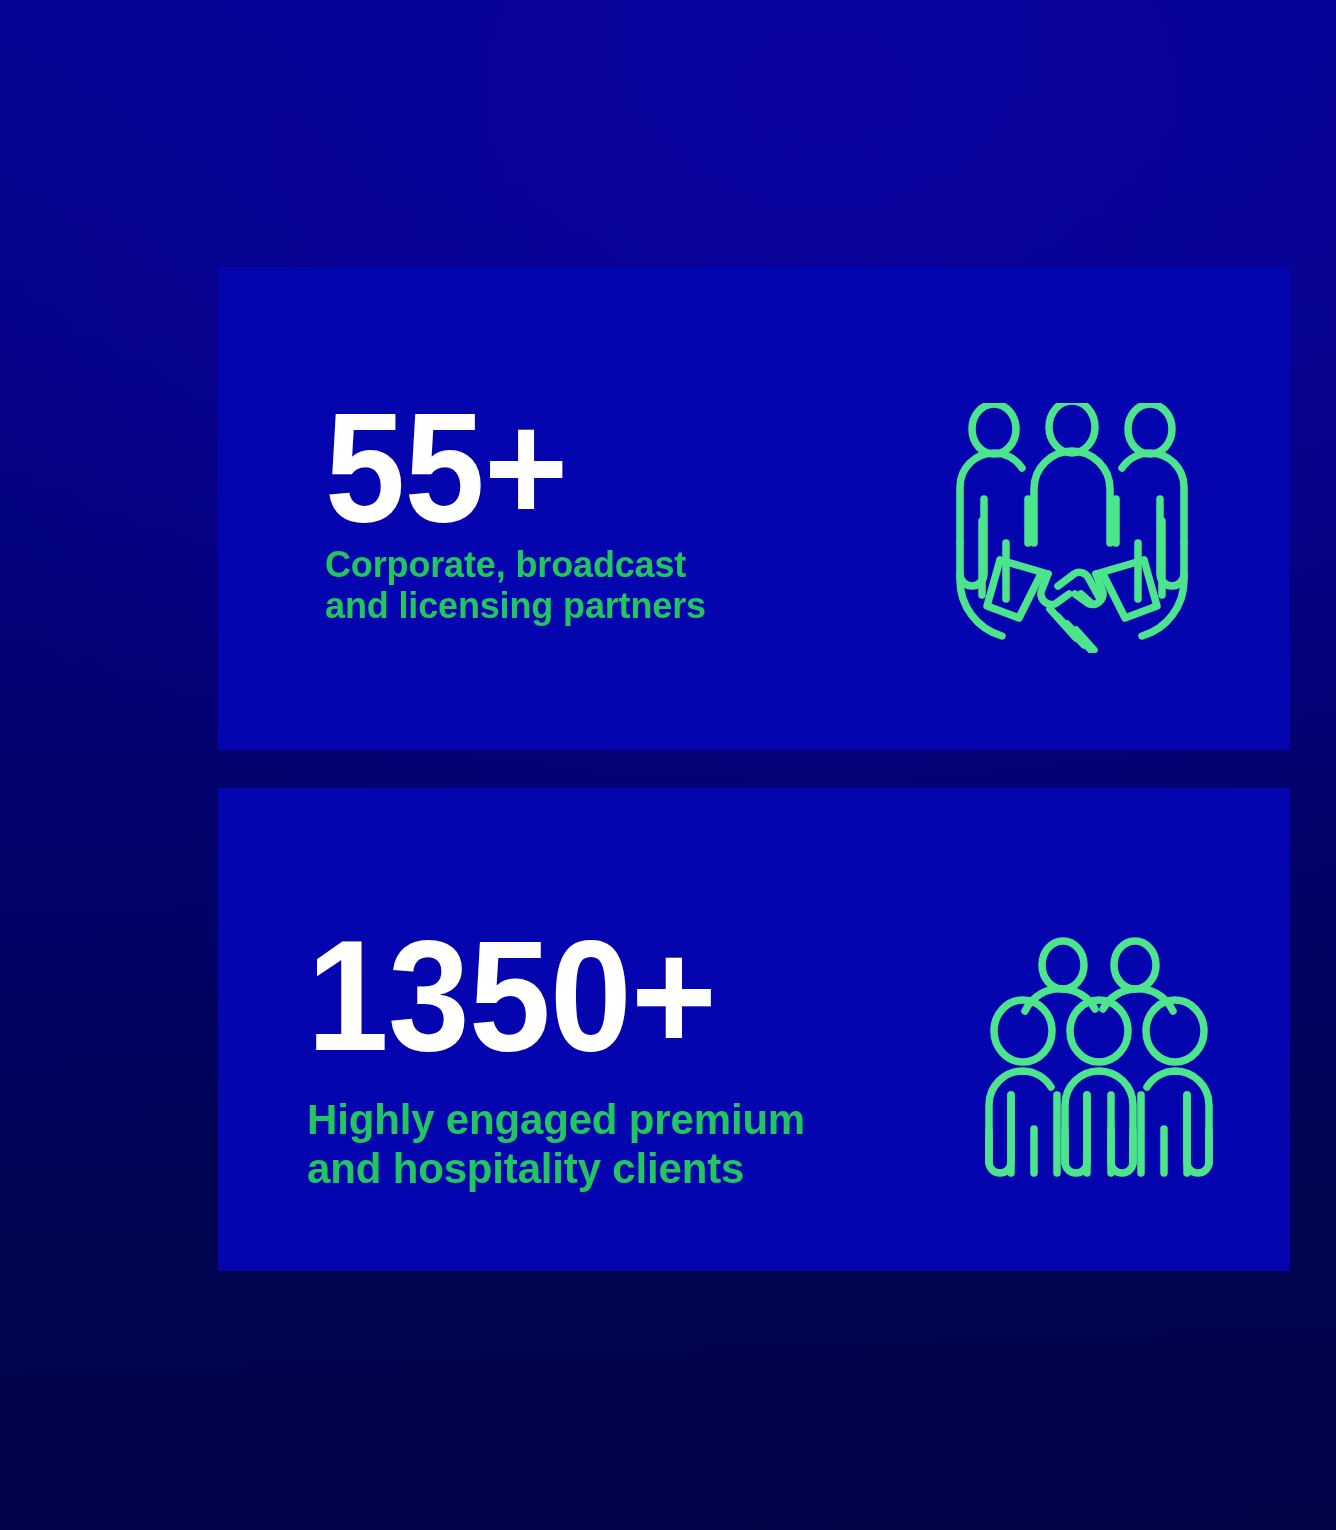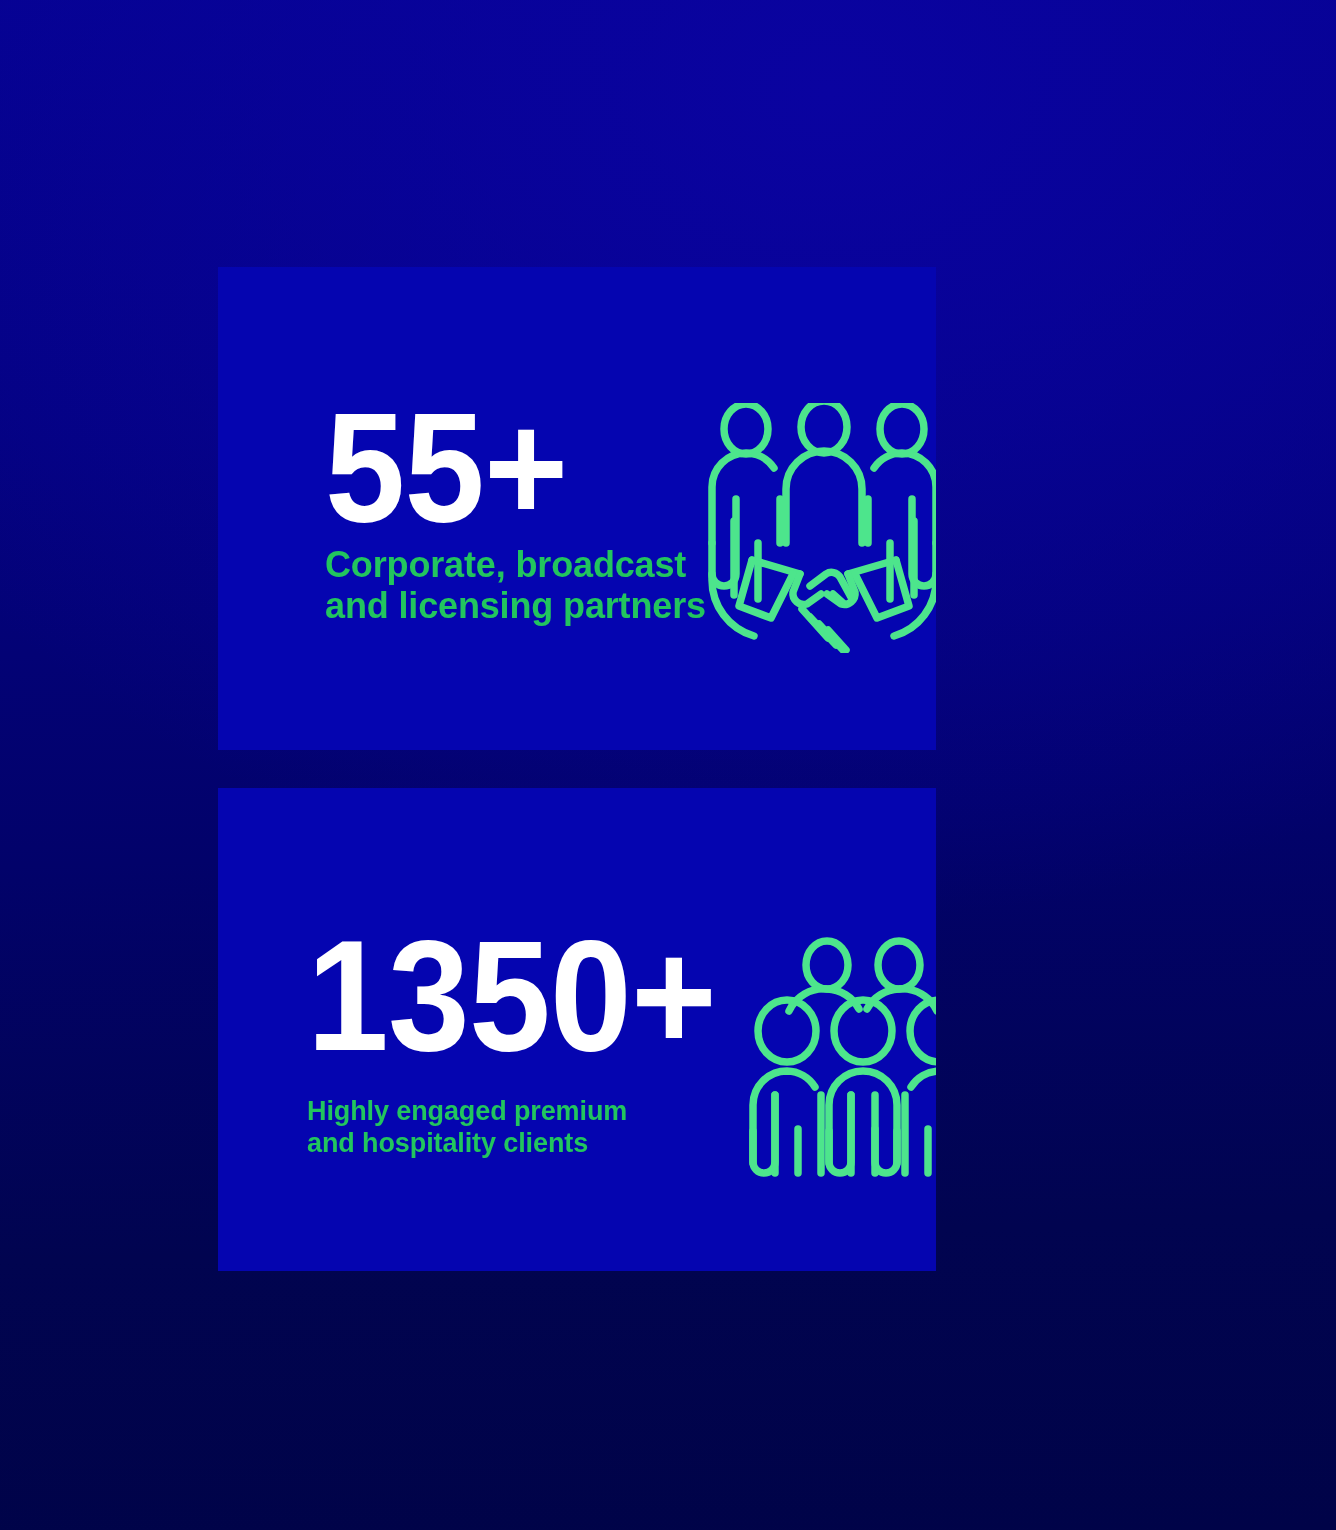--- a/index.html
+++ b/index.html
@@ -15,21 +15,21 @@
     font-family: "Liberation Sans", sans-serif;
     background:
       radial-gradient(ellipse 1500px 1150px at 62% 6%, #0a03a0 0%, rgba(10,3,160,0) 72%),
       linear-gradient(178deg, #050290 0%, #040280 28%, #02026a 55%, #010450 80%, #000348 100%);
   }
 
   
   .stat-card {
     position: absolute;
     left: 218px;
-    width: 718px;
+    width: 1072px;
     background: #0505b0;
     box-sizing: border-box;
     overflow: hidden;
   }
   #card-partners { top: 267px; height: 483px; }
   #card-clients  { top: 788px; height: 483px; }
 
   .card-inner {
     position: absolute;
     display: flex;
@@ -64,21 +64,21 @@
   #card-clients  .stat-number { font-size: 158px; margin-bottom: 2px; }
 
   .stat-caption {
     color: #22c55e;
     font-weight: 700;
     line-height: 1.16;
     letter-spacing: -0.004em;
     white-space: pre-line;
   }
   #card-partners .stat-caption { font-size: 36px; }
-  #card-clients  .stat-caption { font-size: 27px; margin-top: 28px; }
+  #card-clients  .stat-caption { font-size: 42px; margin-top: 28px; }
 
   .icon-wrap { flex: 0 0 auto; }
   #icon-handshake-group { width: 236px; height: 250px; margin-top: 6px; }
   #icon-people-group    { width: 232px; height: 250px; margin-top: 10px; }
 
   .icon-wrap svg { display: block; width: 100%; height: 100%; }
 </style>
 </head>
 <body>
 

